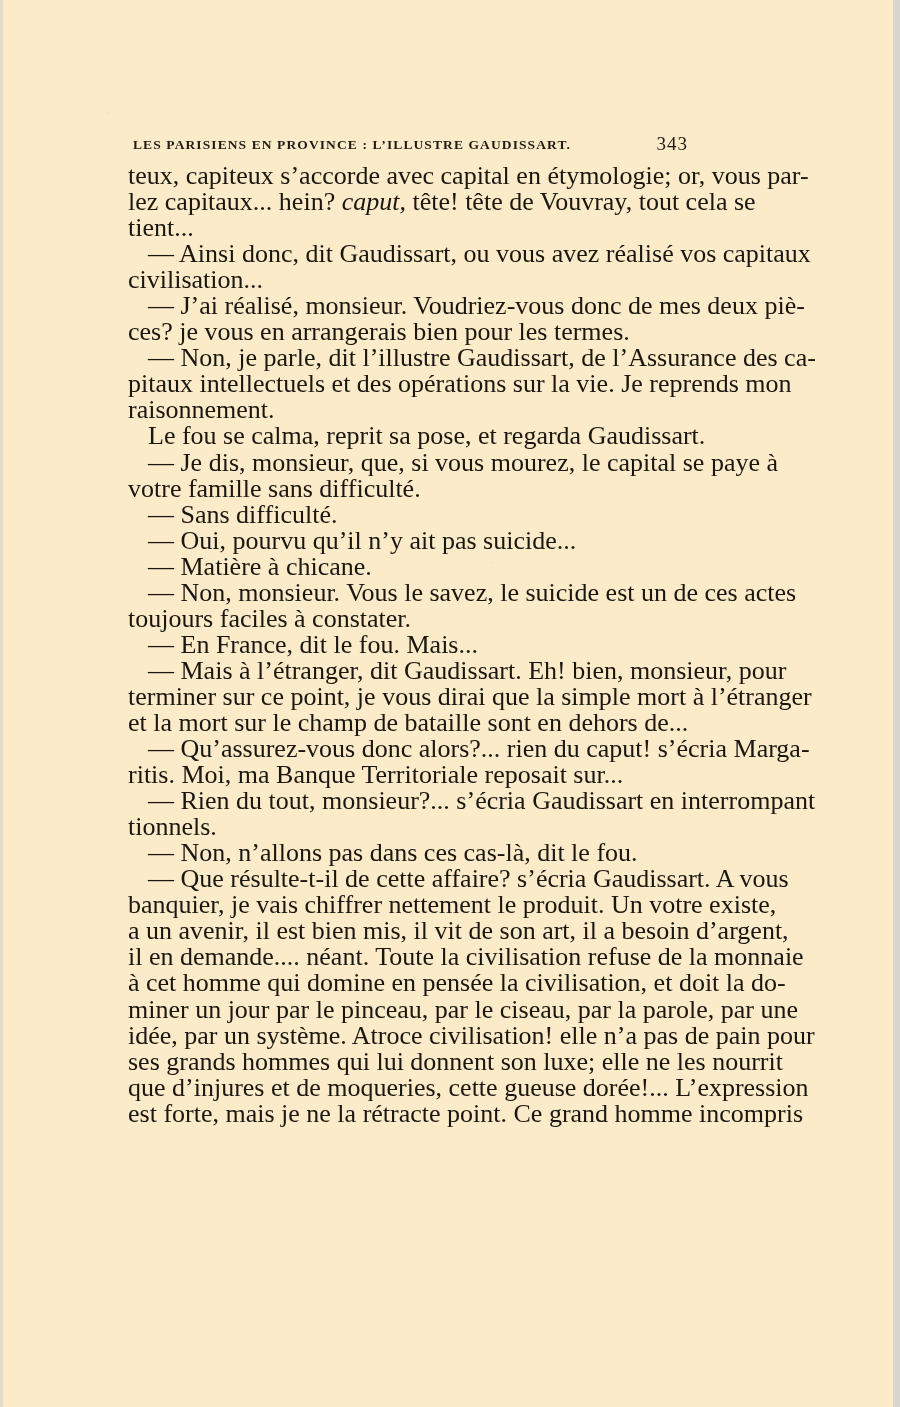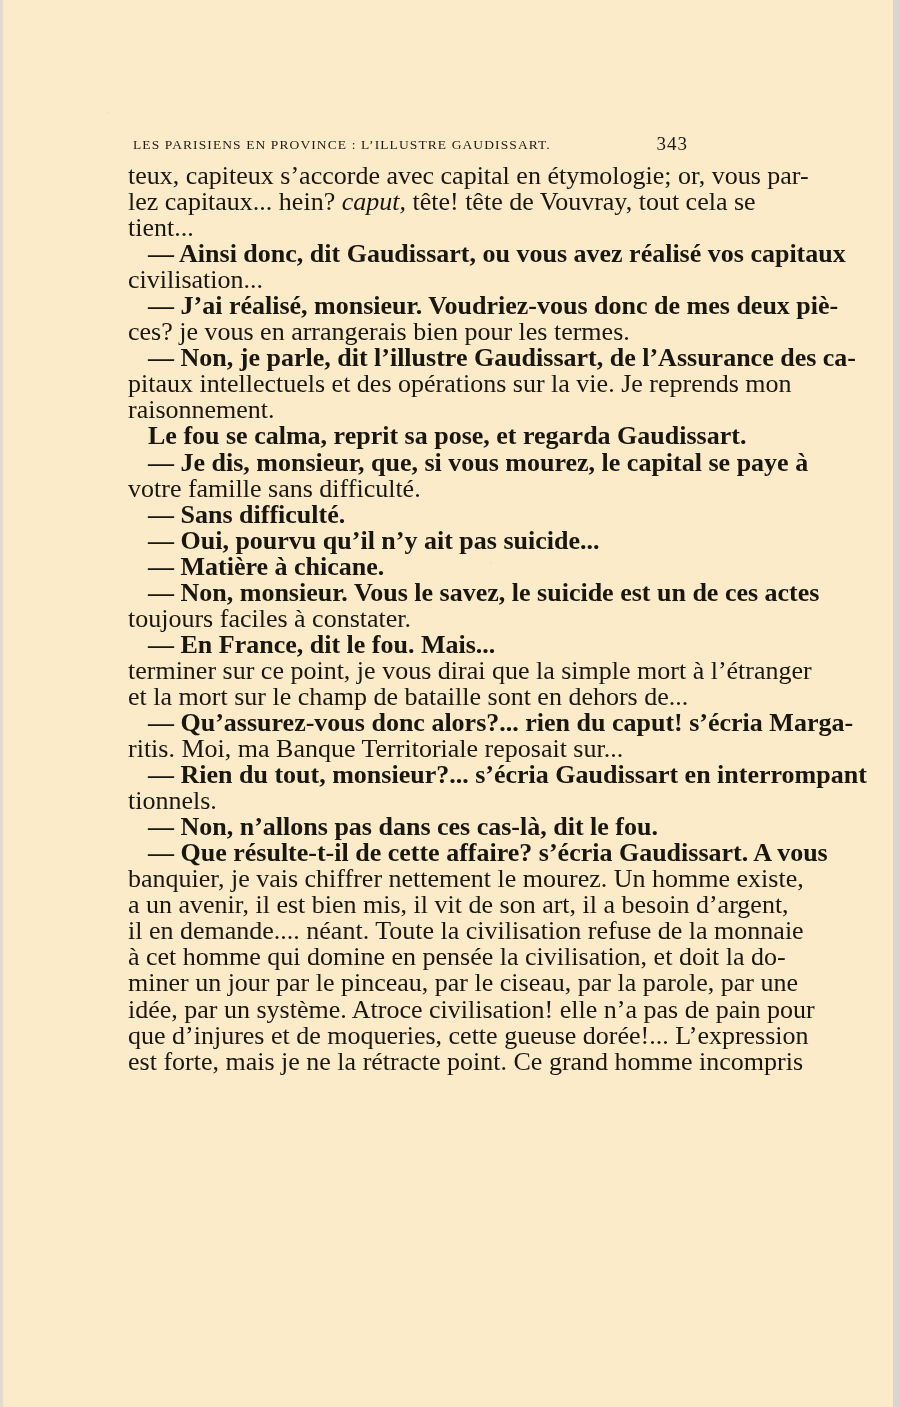--- a/index.html
+++ b/index.html
@@ -43,21 +43,21 @@
       width: 555px;
       height: 24px;
       font-family: "Liberation Serif", "DejaVu Serif", serif;
       color: #1e1a14;
     }
     .running-head .title {
       position: absolute;
       left: 0;
       top: 4px;
       font-size: 13.5px;
-      font-weight: normal;
+      font-weight: bold;
       letter-spacing: 1.1px;
       font-variant: small-caps;
       text-transform: uppercase;
       white-space: nowrap;
     }
     .running-head .folio {
       position: absolute;
       right: 0;
       top: 0;
       font-size: 19px;
@@ -79,21 +79,20 @@
       height: 26.05px;
       white-space: nowrap;
       text-align: justify;
       text-align-last: justify;
     }
     .line.last {
       text-align-last: left;
     }
     .line.indent {
       padding-left: 20px;
-      font-weight: bold;
     }
     .line em {
       font-style: italic;
       margin-top: 13px;
     }
   </style>
 </head>
 <body>
 
 <div class="page">
@@ -117,31 +116,33 @@
     <span class="line last">raisonnement.</span>
     <span class="line indent last">Le fou se calma, reprit sa pose, et regarda Gaudissart.</span>
     <span class="line indent">— Je dis, monsieur, que, si vous mourez, le capital se paye à</span>
     <span class="line last">votre famille sans difficulté.</span>
     <span class="line indent last">— Sans difficulté.</span>
     <span class="line indent last">— Oui, pourvu qu’il n’y ait pas suicide...</span>
     <span class="line indent last">— Matière à chicane.</span>
     <span class="line indent">— Non, monsieur. Vous le savez, le suicide est un de ces actes</span>
     <span class="line last">toujours faciles à constater.</span>
     <span class="line indent last">— En France, dit le fou. Mais...</span>
+    <span class="line indent">— Mais à l’étranger, dit Gaudissart. Eh! bien, monsieur, pour</span>
     <span class="line">terminer sur ce point, je vous dirai que la simple mort à l’étranger</span>
     <span class="line last">et la mort sur le champ de bataille sont en dehors de...</span>
     <span class="line indent">— Qu’assurez-vous donc alors?... rien du caput! s’écria Marga-</span>
     <span class="line last">ritis. Moi, ma Banque Territoriale reposait sur...</span>
     <span class="line indent">— Rien du tout, monsieur?... s’écria Gaudissart en interrompant</span>
     <span class="line last">tionnels.</span>
     <span class="line indent last">— Non, n’allons pas dans ces cas-là, dit le fou.</span>
     <span class="line indent">— Que résulte-t-il de cette affaire? s’écria Gaudissart. A vous</span>
-    <span class="line">banquier, je vais chiffrer nettement le mourez. Un homme existe,</span>
+    <span class="line">banquier, je vais chiffrer nettement le produit. Un votre existe,</span>
     <span class="line">a un avenir, il est bien mis, il vit de son art, il a besoin d’argent,</span>
     <span class="line">il en demande.... néant. Toute la civilisation refuse de la monnaie</span>
     <span class="line">à cet homme qui domine en pensée la civilisation, et doit la do-</span>
     <span class="line">miner un jour par le pinceau, par le ciseau, par la parole, par une</span>
     <span class="line">idée, par un système. Atroce civilisation! elle n’a pas de pain pour</span>
+    <span class="line">ses grands hommes qui lui donnent son luxe; elle ne les nourrit</span>
     <span class="line">que d’injures et de moqueries, cette gueuse dorée!... L’expression</span>
     <span class="line">est forte, mais je ne la rétracte point. Ce grand homme incompris</span>
   </div>
 </div>
 <div class="right-edge"></div>
 
 </body></html>

